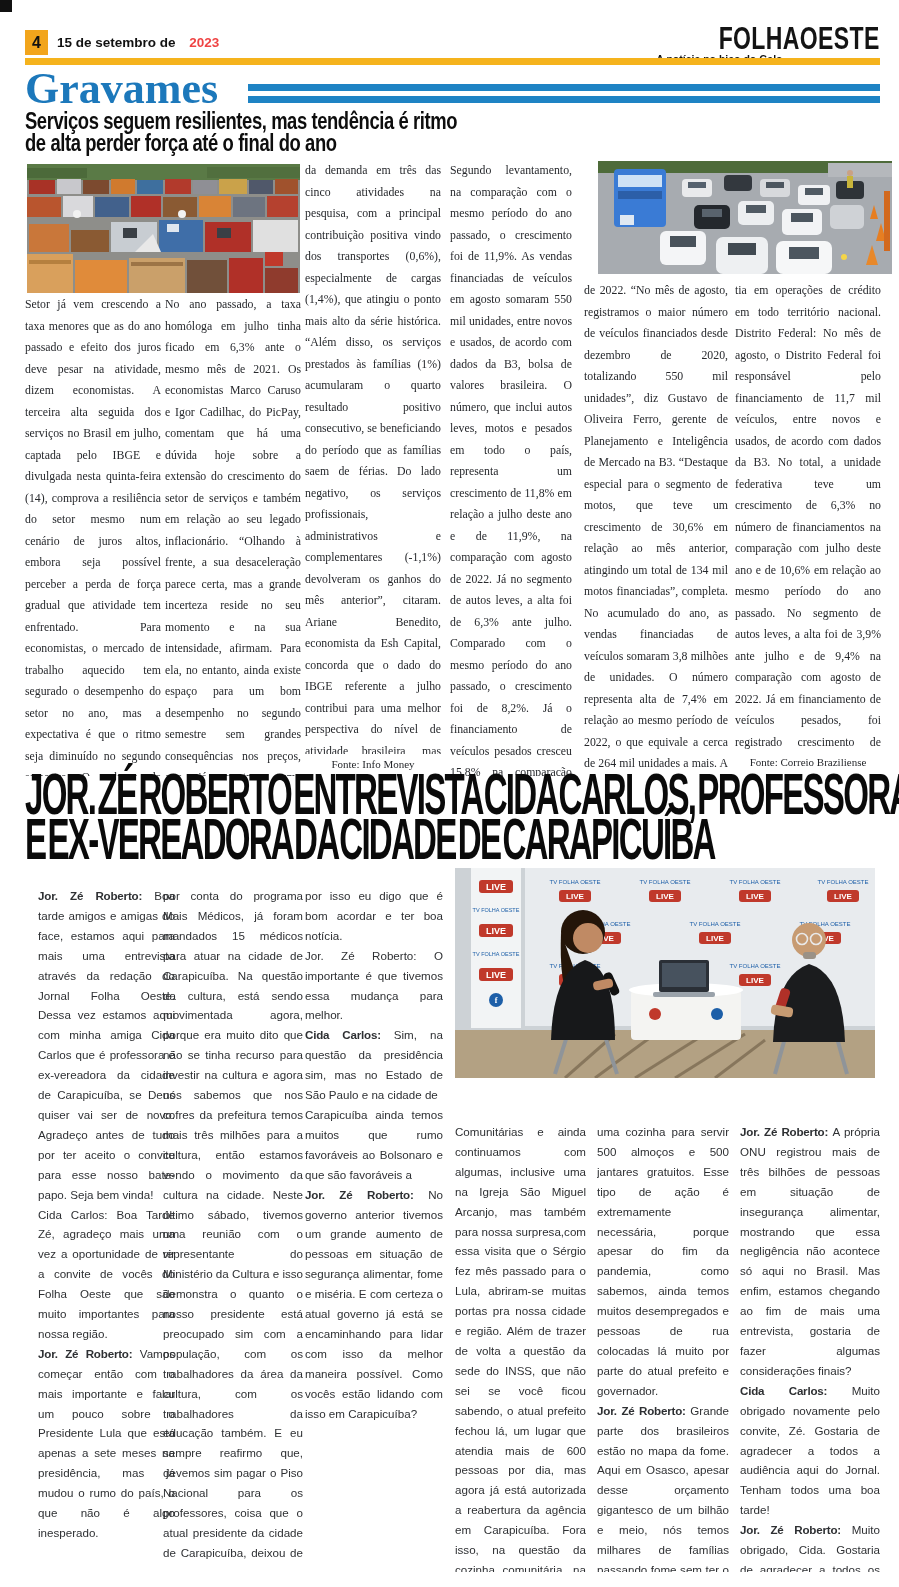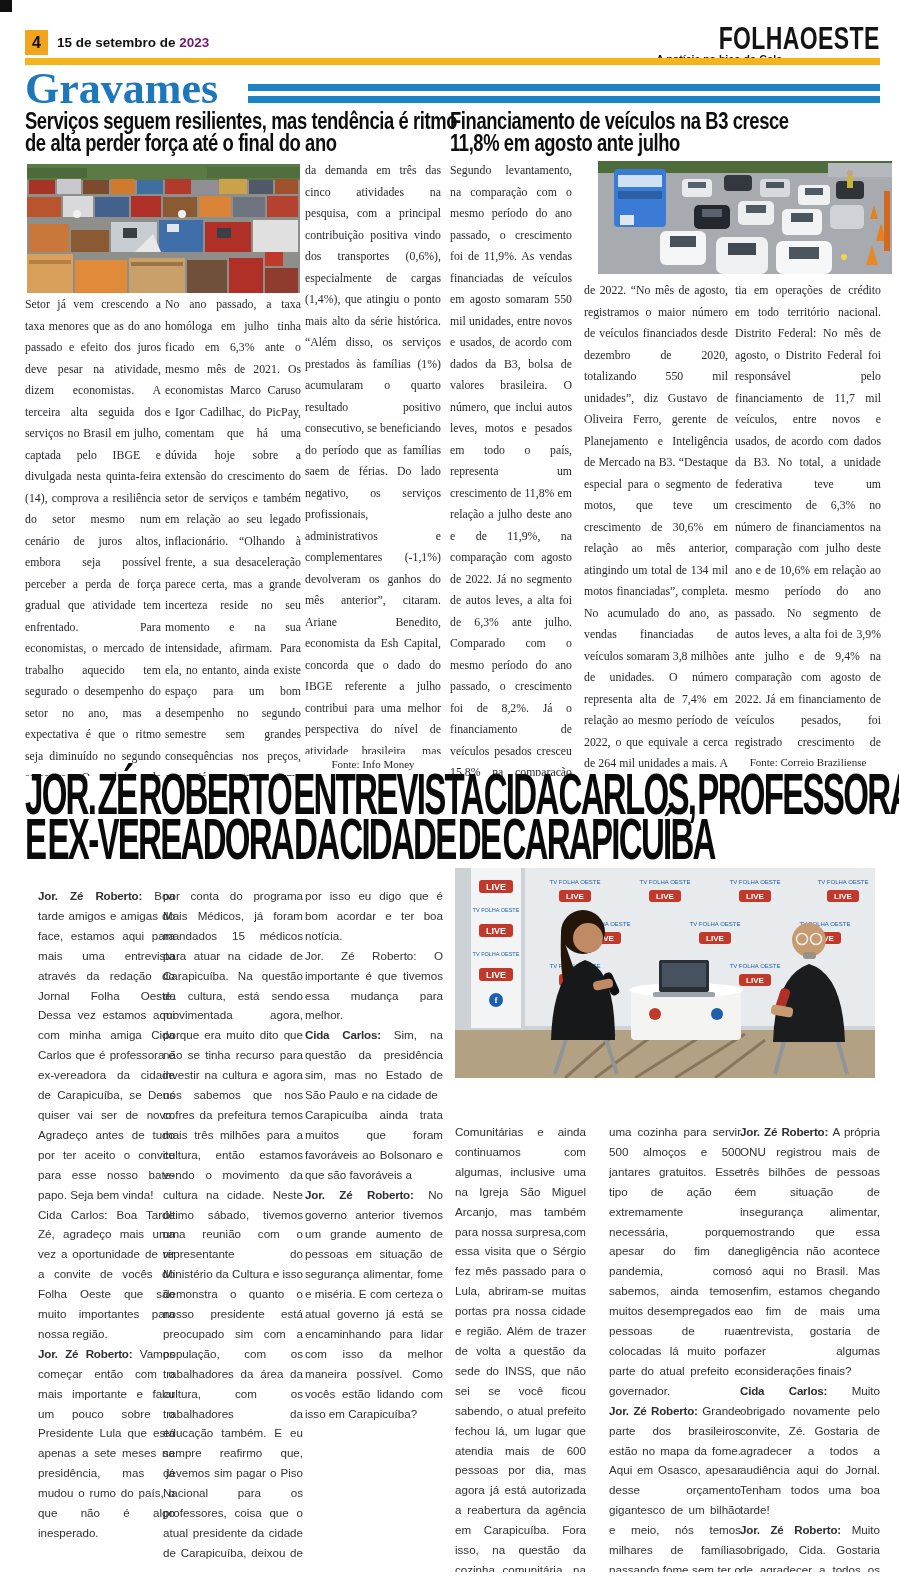--- a/index.html
+++ b/index.html
@@ -5,21 +5,21 @@
   * { margin:0; padding:0; box-sizing:border-box; }
   body { background:#ffffff; font-family:"Liberation Sans", sans-serif; }
   .page { position:relative; width:899px; height:1587px; background:#fff; overflow:hidden; margin:0 auto; }
   .abs { position:absolute; }
 
   
   .corner-square { left:0; top:0; width:12px; height:12px; background:#111; }
   .pagenum-box { left:25px; top:30px; width:23px; height:25px; background:#F2A51C; color:#111;
     font:bold 16px/25px "Liberation Sans", sans-serif; text-align:center; }
   .dateline { left:57px; top:35px; font:bold 13.5px "Liberation Sans", sans-serif; color:#111; }
-  .dateline .year { color:#701a75; }
+  .dateline .year { color:#ef4444;margin-left:10px; }
   .brand-wrap { right:19px; top:20px; text-align:left; }
   .brand { display:inline-block; transform:scaleX(0.72); transform-origin:right top;
     font:bold 32px "Liberation Sans", sans-serif; letter-spacing:0.5px; color:#141414; white-space:nowrap; }
   .tagline { font:bold 10.5px "Liberation Sans", sans-serif; color:#141414; margin-top:-4px; }
   .gold-rule { left:25px; top:58px; width:855px; height:7px; background:#F5B31D; }
 
   
   .section-title { left:25px; top:63px; font:bold 44px "Liberation Serif", serif; color:#1C78BB; }
   .blue-rule { left:248px; width:632px; height:7px; background:#1E83C4; }
   .blue-rule.r1 { top:84px; }
@@ -69,24 +69,20 @@
   </div>
   <div class="abs gold-rule"></div>
 
   <div class="abs section-title">Gravames</div>
   <div class="abs blue-rule r1"></div>
   <div class="abs blue-rule r2"></div>
 
   <div class="abs headline hl-left">
     <div class="inner">Serviços seguem resilientes, mas tendência é ritmo</div>
     <div class="inner">de alta perder força até o final do ano</div>
-  </div>
-  <div class="abs headline hl-right">
-    <div class="inner">Financiamento de veículos na B3 cresce</div>
-    <div class="inner">11,8% em agosto ante julho</div>
   </div>
 
   <svg class="abs photo" style="left:27px; top:164px;" width="273" height="129" viewBox="0 0 273 129">
     <rect width="273" height="129" fill="#8e8e8a"></rect>
     <rect width="273" height="16" fill="#5a7a46"></rect>
     <rect x="0" y="4" width="60" height="10" fill="#4c6a3a"></rect>
     <rect x="180" y="3" width="93" height="11" fill="#516f3e"></rect>
     <g>
       <rect x="2" y="16" width="26" height="14" fill="#a83226"></rect>
         <rect x="30" y="15" width="24" height="15" fill="#c8c8cc"></rect>
@@ -207,21 +203,21 @@
       <p class="para"><b class="speaker">Jor. Zé Roberto: </b>Vamos começar então com o mais importante e falar um pouco sobre o Presidente Lula que está apenas a sete meses na presidência, mas já mudou o rumo do país, o que não é algo inesperado.</p>
       <p class="para"><b class="speaker">Cida Carlos: </b>Realmente, ele vem fazendo mudanças em todo o nosso país e também lá fora, mas também está fazendo a diferença em cada um dos municípios brasileiros. Nós ficamos felizes pois estamos vendo uma grande mudança na saúde. Por exemplo, em Carapicuíba, que pra mim ficou muito sem perspectiva de saúde, educação e cultura durante as gestões anteriores. Agora,</p>
     </div>
   <div class="abs sanscol" style="left:163px; top:886px; width:140px; height:680px;">
       <p class="para">por conta do programa Mais Médicos, já foram mandados 15 médicos para atuar na cidade de Carapicuíba. Na questão da cultura, está sendo movimentada agora, porque era muito dito que não se tinha recurso para investir na cultura e agora nós sabemos que nos cofres da prefeitura temos mais três milhões para a cultura, então estamos vendo o movimento da cultura na cidade. Neste último sábado, tivemos uma reunião com o representante do Ministério da Cultura e isso demonstra o quanto o nosso presidente está preocupado sim com a população, com os trabalhadores da área da cultura, com os trabalhadores da educação também. E eu sempre reafirmo que, devemos sim pagar o Piso Nacional para os professores, coisa que o atual presidente da cidade de Carapicuíba, deixou de pagar desde que o Sérgio Ribeiro saiu. E nós sabemos que temos o dinheiro e a condição para que isso seja feito.</p>
     </div>
   <div class="abs sanscol" style="left:305px; top:886px; width:138px; height:690px;">
       <p class="para">por isso eu digo que é bom acordar e ter boa notícia.</p>
       <p class="para">Jor. Zé Roberto: O importante é que tivemos essa mudança para melhor.</p>
       <p class="para"><b class="speaker">Cida Carlos: </b>Sim, na questão da presidência sim, mas no Estado de São Paulo e na cidade de</p>
-      <p class="para">Carapicuíba ainda trata muitos que foram favoráveis ao Bolsonaro e que são favoráveis a</p>
+      <p class="para">Carapicuíba ainda temos muitos que rumo favoráveis ao Bolsonaro e que são favoráveis a</p>
       <p class="para"><b class="speaker">Jor. Zé Roberto: </b>No governo anterior tivemos um grande aumento de pessoas em situação de segurança alimentar, fome e miséria. E com certeza o atual governo já está se encaminhando para lidar com isso da melhor maneira possível. Como vocês estão lidando com isso em Carapicuíba?</p>
     </div>
 
   <svg class="abs photo" style="left:455px; top:868px;" width="420" height="210" viewBox="0 0 420 210">
     <rect width="420" height="210" fill="#cdd2d6"></rect>
     <rect y="162" width="420" height="48" fill="#b3a183"></rect>
     <g stroke="#6b5b43" stroke-width="3" opacity="0.6">
       <path d="M140 210 L200 166"></path>
         <path d="M180 210 L250 166"></path>
         <path d="M220 210 L290 166"></path>
@@ -308,21 +304,21 @@
       <rect x="207" y="95" width="44" height="24" fill="#47525e"></rect>
       <rect x="198" y="124" width="62" height="5" rx="2" fill="#9aa2aa"></rect>
       <circle cx="200" cy="146" r="6" fill="#C0392B"></circle>
       <circle cx="262" cy="146" r="6" fill="#1d5fa8"></circle>
     </g>
   </svg>
 
   <div class="abs sanscol" style="left:455px; top:1122px; width:131px; height:450px;">
       <p class="para">Comunitárias e ainda continuamos com algumas, inclusive uma na Igreja São Miguel Arcanjo, mas também para nossa surpresa,com essa visita que o Sérgio fez mês passado para o Lula, abriram-se muitas portas pra nossa cidade e região. Além de trazer de volta a questão da sede do INSS, que não sei se você ficou sabendo, o atual prefeito fechou lá, um lugar que atendia mais de 600 pessoas por dia, mas agora já está autorizada a reabertura da agência em Carapicuíba. Fora isso, na questão da cozinha comunitária, na época estávamos com três cozinhas que juntas conseguiam oferecer aproximadamente 300 refeições por dia para quem precisasse. E hoje, o Lula mandou o Ministério do Desenvolvimento para observar onde poderiam estar montando</p>
     </div>
-  <div class="abs sanscol" style="left:597px; top:1122px; width:132px; height:450px;margin-left:12px;">
+  <div class="abs sanscol" style="left:597px; top:1122px; width:132px; height:450px;">
       <p class="para">uma cozinha para servir 500 almoços e 500 jantares gratuitos. Esse tipo de ação é extremamente necessária, porque apesar do fim da pandemia, como sabemos, ainda temos muitos desempregados e pessoas de rua colocadas lá muito por parte do atual prefeito e governador.</p>
       <p class="para"><b class="speaker">Jor. Zé Roberto: </b>Grande parte dos brasileiros estão no mapa da fome. Aqui em Osasco, apesar desse orçamento gigantesco de um bilhão e meio, nós temos milhares de famílias passando fome sem ter o que comer.</p>
     </div>
   <div class="abs sanscol" style="left:740px; top:1122px; width:140px; height:450px;">
       <p class="para"><b class="speaker">Jor. Zé Roberto: </b>A própria ONU registrou mais de três bilhões de pessoas em situação de insegurança alimentar, mostrando que essa negligência não acontece só aqui no Brasil. Mas enfim, estamos chegando ao fim de mais uma entrevista, gostaria de fazer algumas considerações finais?</p>
       <p class="para"><b class="speaker">Cida Carlos: </b>Muito obrigado novamente pelo convite, Zé. Gostaria de agradecer a todos a audiência aqui do Jornal. Tenham todos uma boa tarde!</p>
       <p class="para"><b class="speaker">Jor. Zé Roberto: </b>Muito obrigado, Cida. Gostaria de agradecer a todos os amigos e amigas do face e pedir que curtam, sigam e compartilhem nossa página Jornal Folha Oeste no Facebook. Também que façam críticas e elogios aqui nos comentários. Até a próxima!</p>
     </div>
 
 </div>

